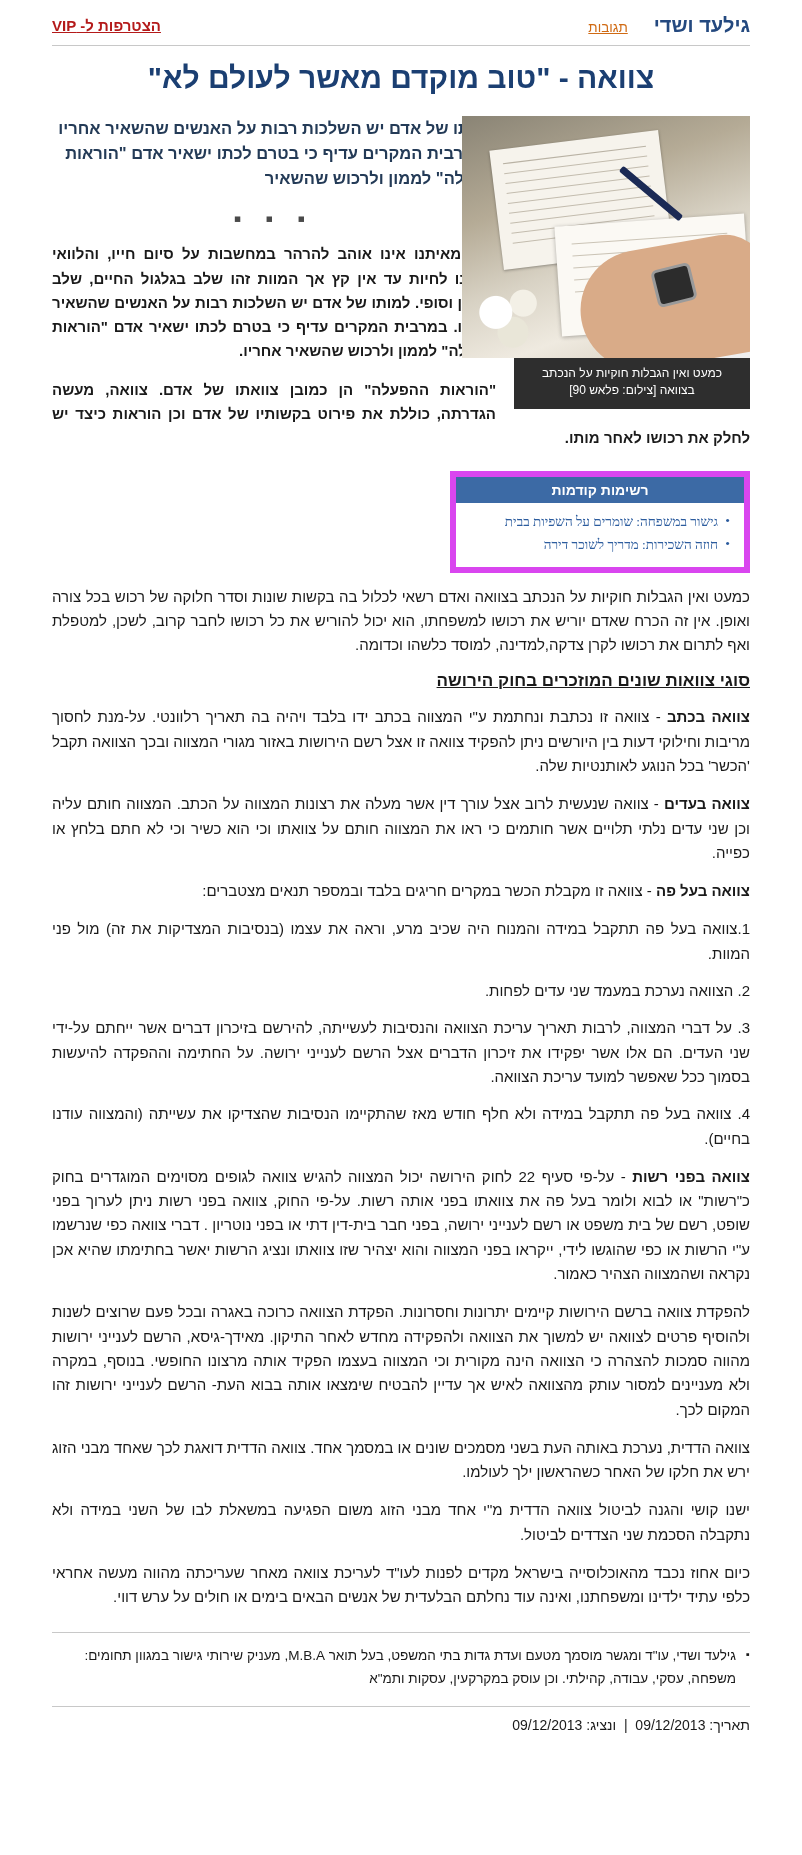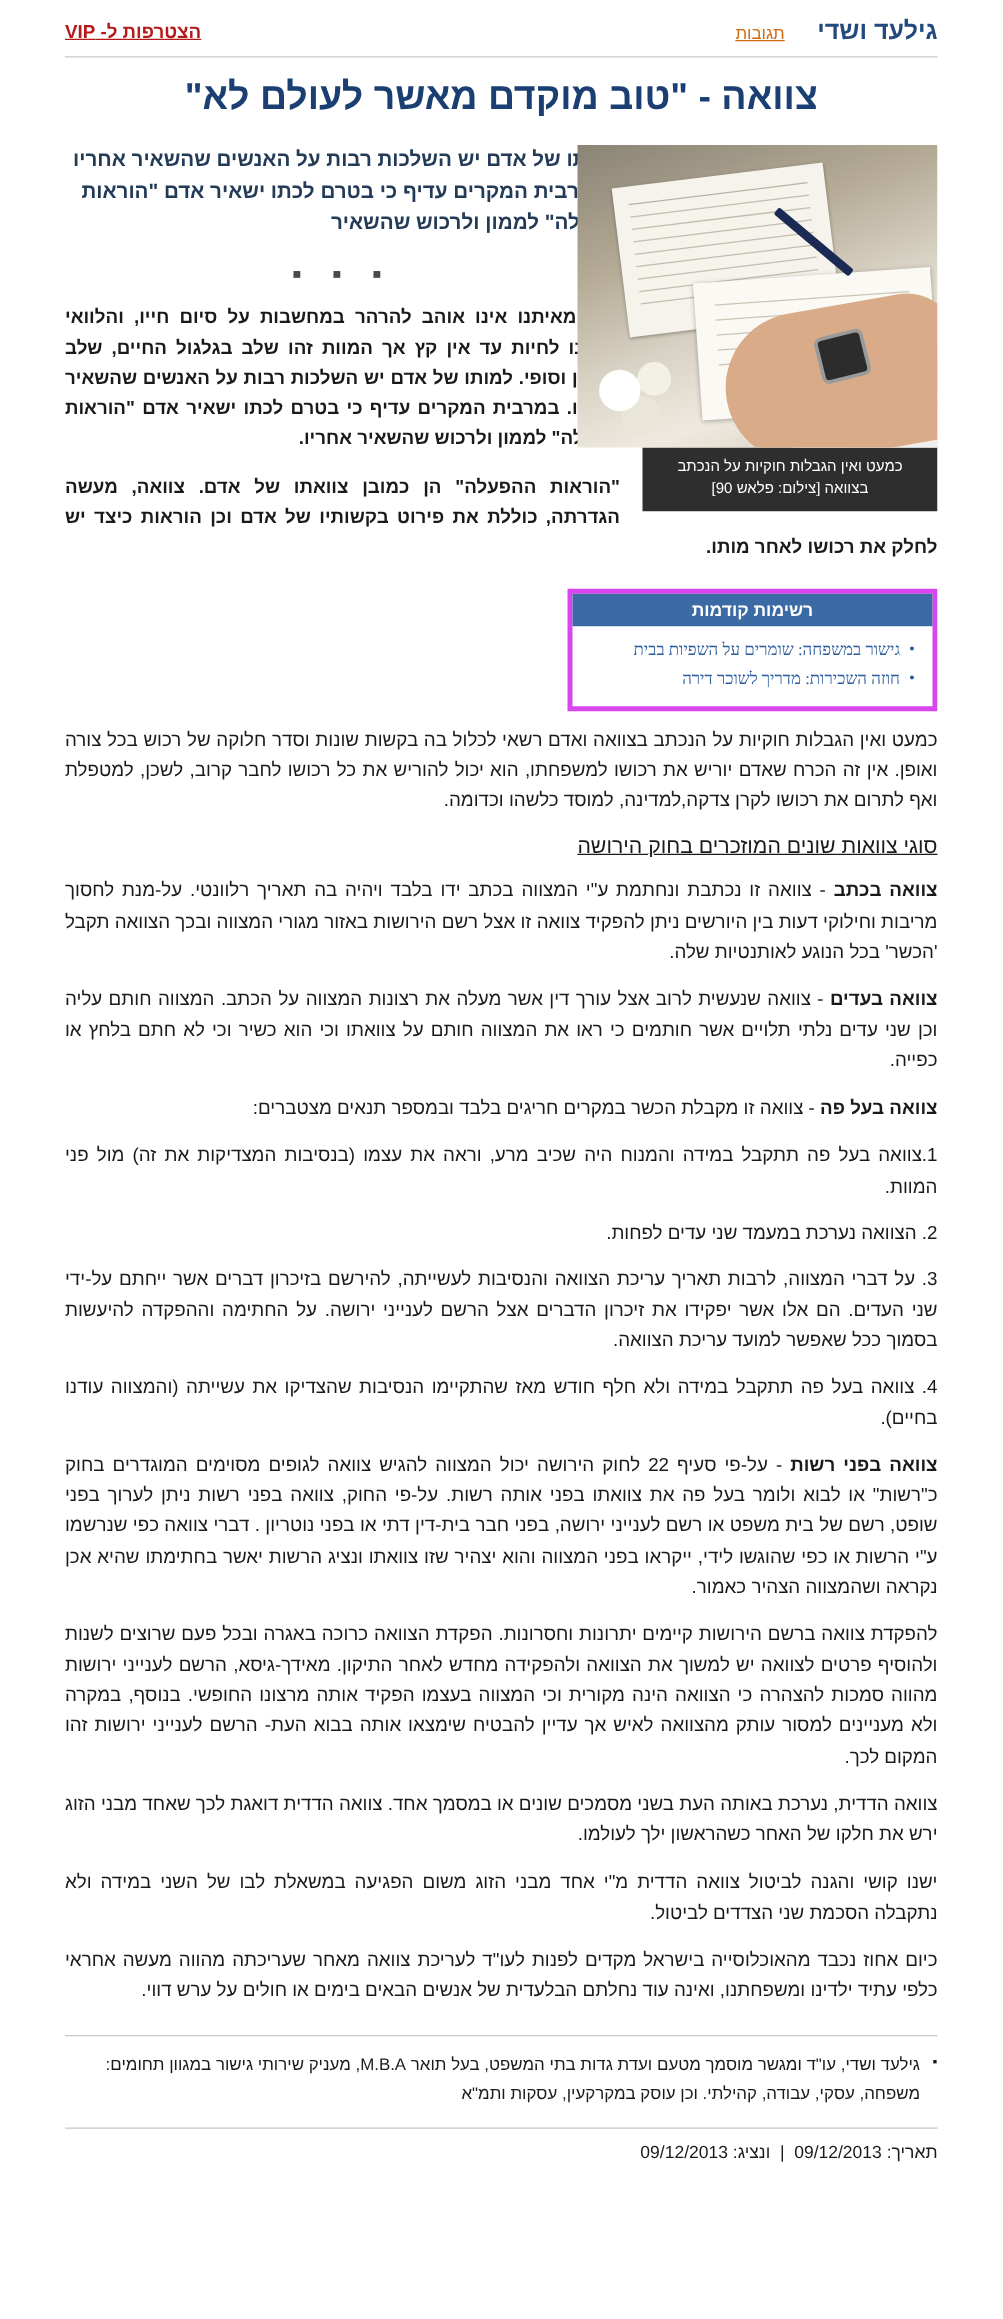--- a/index.html
+++ b/index.html
@@ -199,21 +199,21 @@
   }
   p.body.narrow {
     font-weight: bold;
   }
   
   .related-box {
     clear: none;
     width: 288px;
     float: right;
     margin: 6px 0 12px 18px;
-    border: 4px solid #d946ef;
+    border: 6px solid #d946ef;
     background: #ffffff;
   }
   .related-head {
     background: #3c6aa5;
     color: #ffffff;
     font-size: 14px;
     font-weight: bold;
     padding: 5px 10px;
     text-align: center;
   }
@@ -233,21 +233,21 @@
   .related-list li::before {
     content: "•";
     position: absolute;
     right: 0;
     top: -1px;
     color: #2c5c9e;
   }
   
   h2.section-title {
     font-size: 17px;
-    font-weight: normal;
+    font-weight: bold;
     color: #1a1a1a;
     text-decoration: underline;
     margin: 6px 0 14px 0;
     text-align: right;
   }
   .clear { clear: both; }
   .bold-lead { font-weight: bold; }
   ol.numbered {
     list-style: none;
     margin: 0 0 14px 0;

